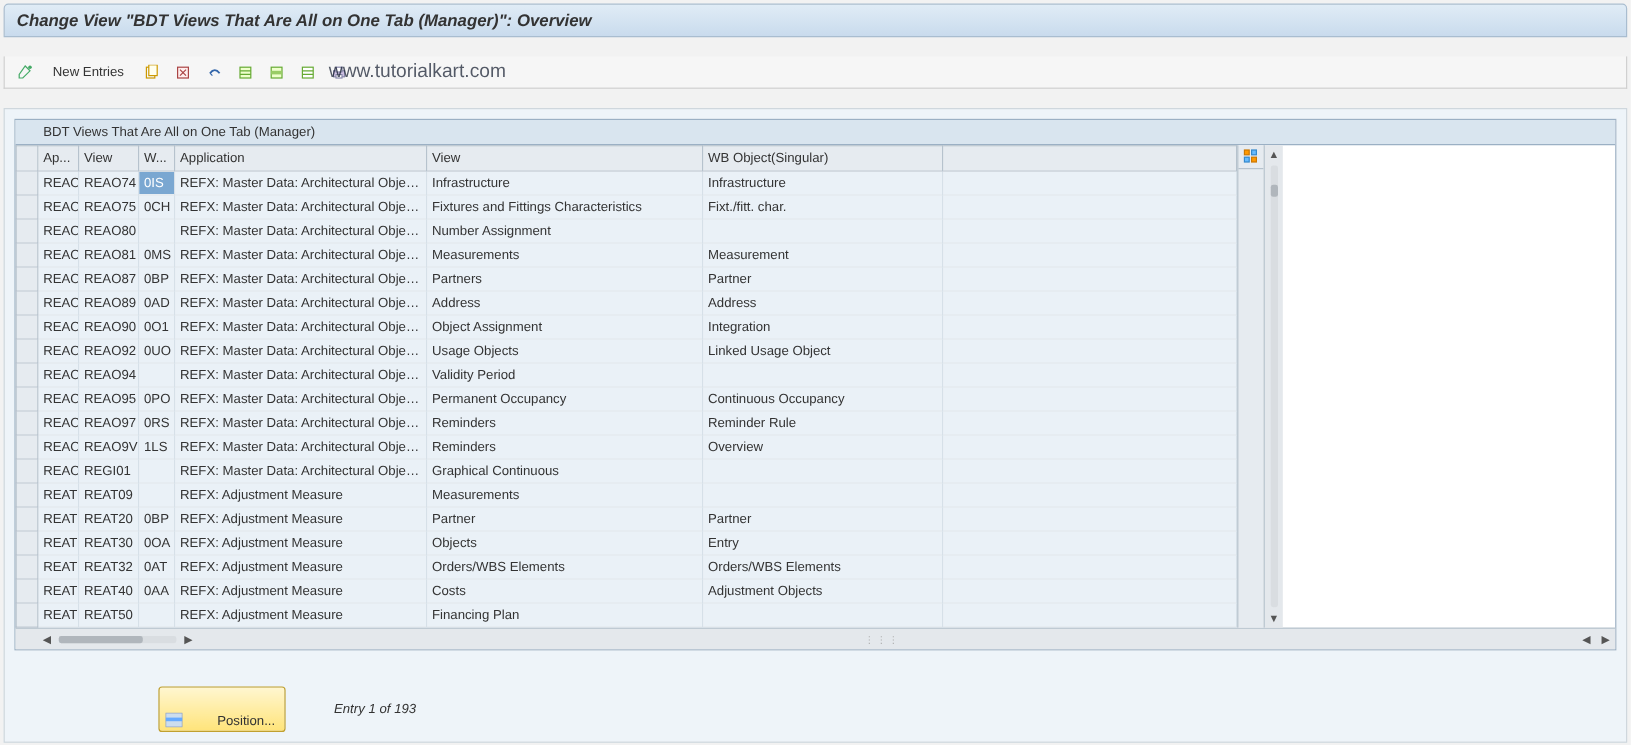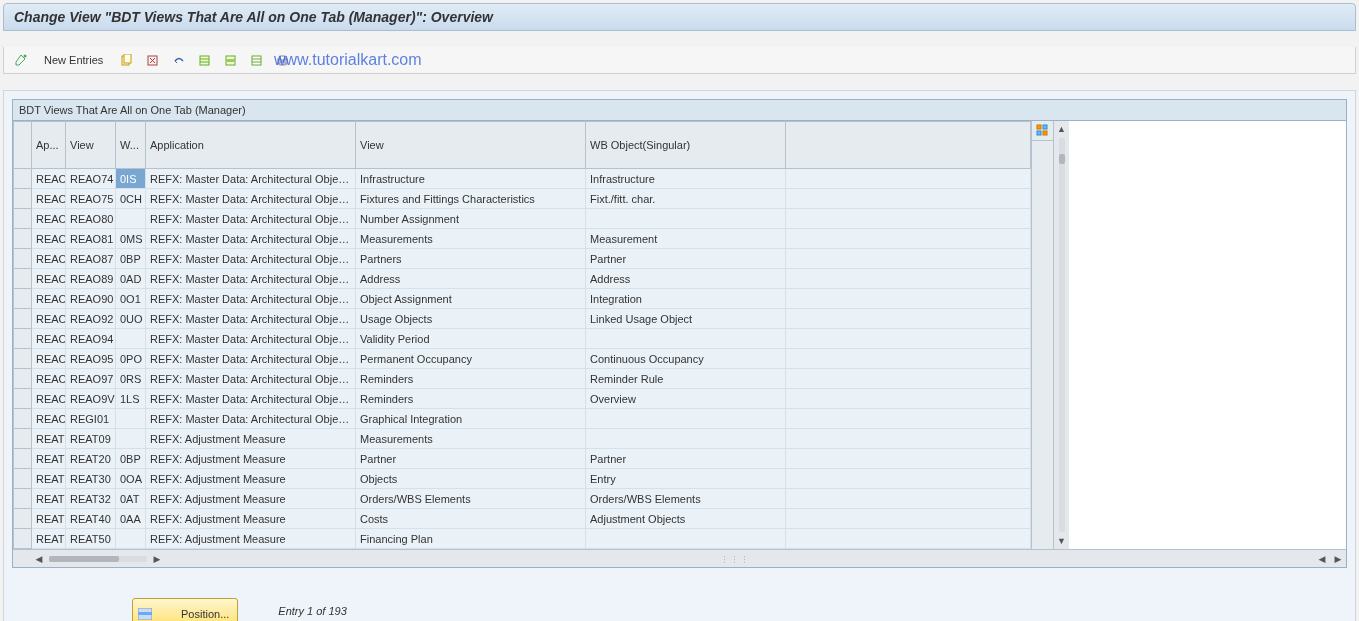--- a/index.html
+++ b/index.html
@@ -41,56 +41,56 @@
     font-size: 12px;
   }
   .new-entries {
     margin: 0 6px;
     color: #333;
     cursor: pointer;
   }
   .watermark {
     position: absolute;
     left: 270px;
-    color: #1d4ed8;
+    color: #0f172a;
     opacity: 0.7;
     font-size: 16px;
     font-weight: normal;
     pointer-events: none;
   }
   .main-panel {
     background: #eef4f9;
     border: 1px solid #cfd7dd;
     margin: 10px 3px 3px 3px;
     padding: 8px;
   }
   .table-wrap {
     background: #fff;
     border: 1px solid #9bb0c4;
     position: relative;
   }
   .table-title {
     background: #d9e5ef;
     border-bottom: 1px solid #9bb0c4;
-    padding: 4px 6px;
+    padding: 4px 23px;
     font-size: 11px;
     color: #333;
   }
   .table-area {
     display: flex;
   }
   table {
     border-collapse: collapse;
     width: 1018px;
     table-layout: fixed;
   }
   th {
     background: #e6ebf0;
     border: 1px solid #b6c2cd;
-    padding: 17px 4px;
+    padding: 4px 4px;
     text-align: left;
     font-weight: normal;
     font-size: 11px;
     height: 20px;
     overflow: hidden;
     white-space: nowrap;
   }
   th.sel, td.sel {
     width: 18px;
     background: #e6ebf0;
@@ -157,25 +157,25 @@
   .hscroll-left { width: 134px; display:flex; align-items:center; }
   .hscroll-right { display:flex; align-items:center; margin-left:auto; width:40px; justify-content:flex-end;}
   .hscroll-gap { flex:1; display:flex; align-items:center; padding:0 4px;}
   .hgrip { width:40px; height:8px; margin:auto; color:#aaa; font-size:8px; letter-spacing:2px; text-align:center;}
   .footer {
     display:flex; align-items:center; gap:40px;
     margin-top: 30px;
     padding-left: 120px;
   }
   .position-btn {
-    display:inline-flex;align-items:center;
+    display:inline-flex;align-items:flex-end;
     border:1px solid #c0a030;
     background: linear-gradient(#fff6d0, #ffe47a);
     border-radius:3px;
-    padding: 8px 8px 2px 4px;
+    padding: 20px 8px 2px 4px;
     cursor:pointer;
     font-size:11px;
   }
   .position-btn .picon { width:16px;height:14px; margin-right:28px; display:inline-flex;align-items:center;justify-content:center;font-size:11px;}
   .entry-text { color:#333;font-style:italic; }
 </style>
 </head>
 <body>
 
 <div class="title-bar">Change View "BDT Views That Are All on One Tab (Manager)": Overview</div>
@@ -384,21 +384,21 @@
               <td>Reminders</td>
               <td>Overview</td>
               <td></td>
             </tr>
             <tr>
               <td class="sel"></td>
               <td>REAO</td>
               <td>REGI01</td>
               <td class=""></td>
               <td>REFX: Master Data: Architectural Obje…</td>
-              <td>Graphical Integration</td>
+              <td>Graphical Continuous</td>
               <td></td>
               <td></td>
             </tr>
             <tr>
               <td class="sel"></td>
               <td>REAT</td>
               <td>REAT09</td>
               <td class=""></td>
               <td>REFX: Adjustment Measure</td>
               <td>Measurements</td>

